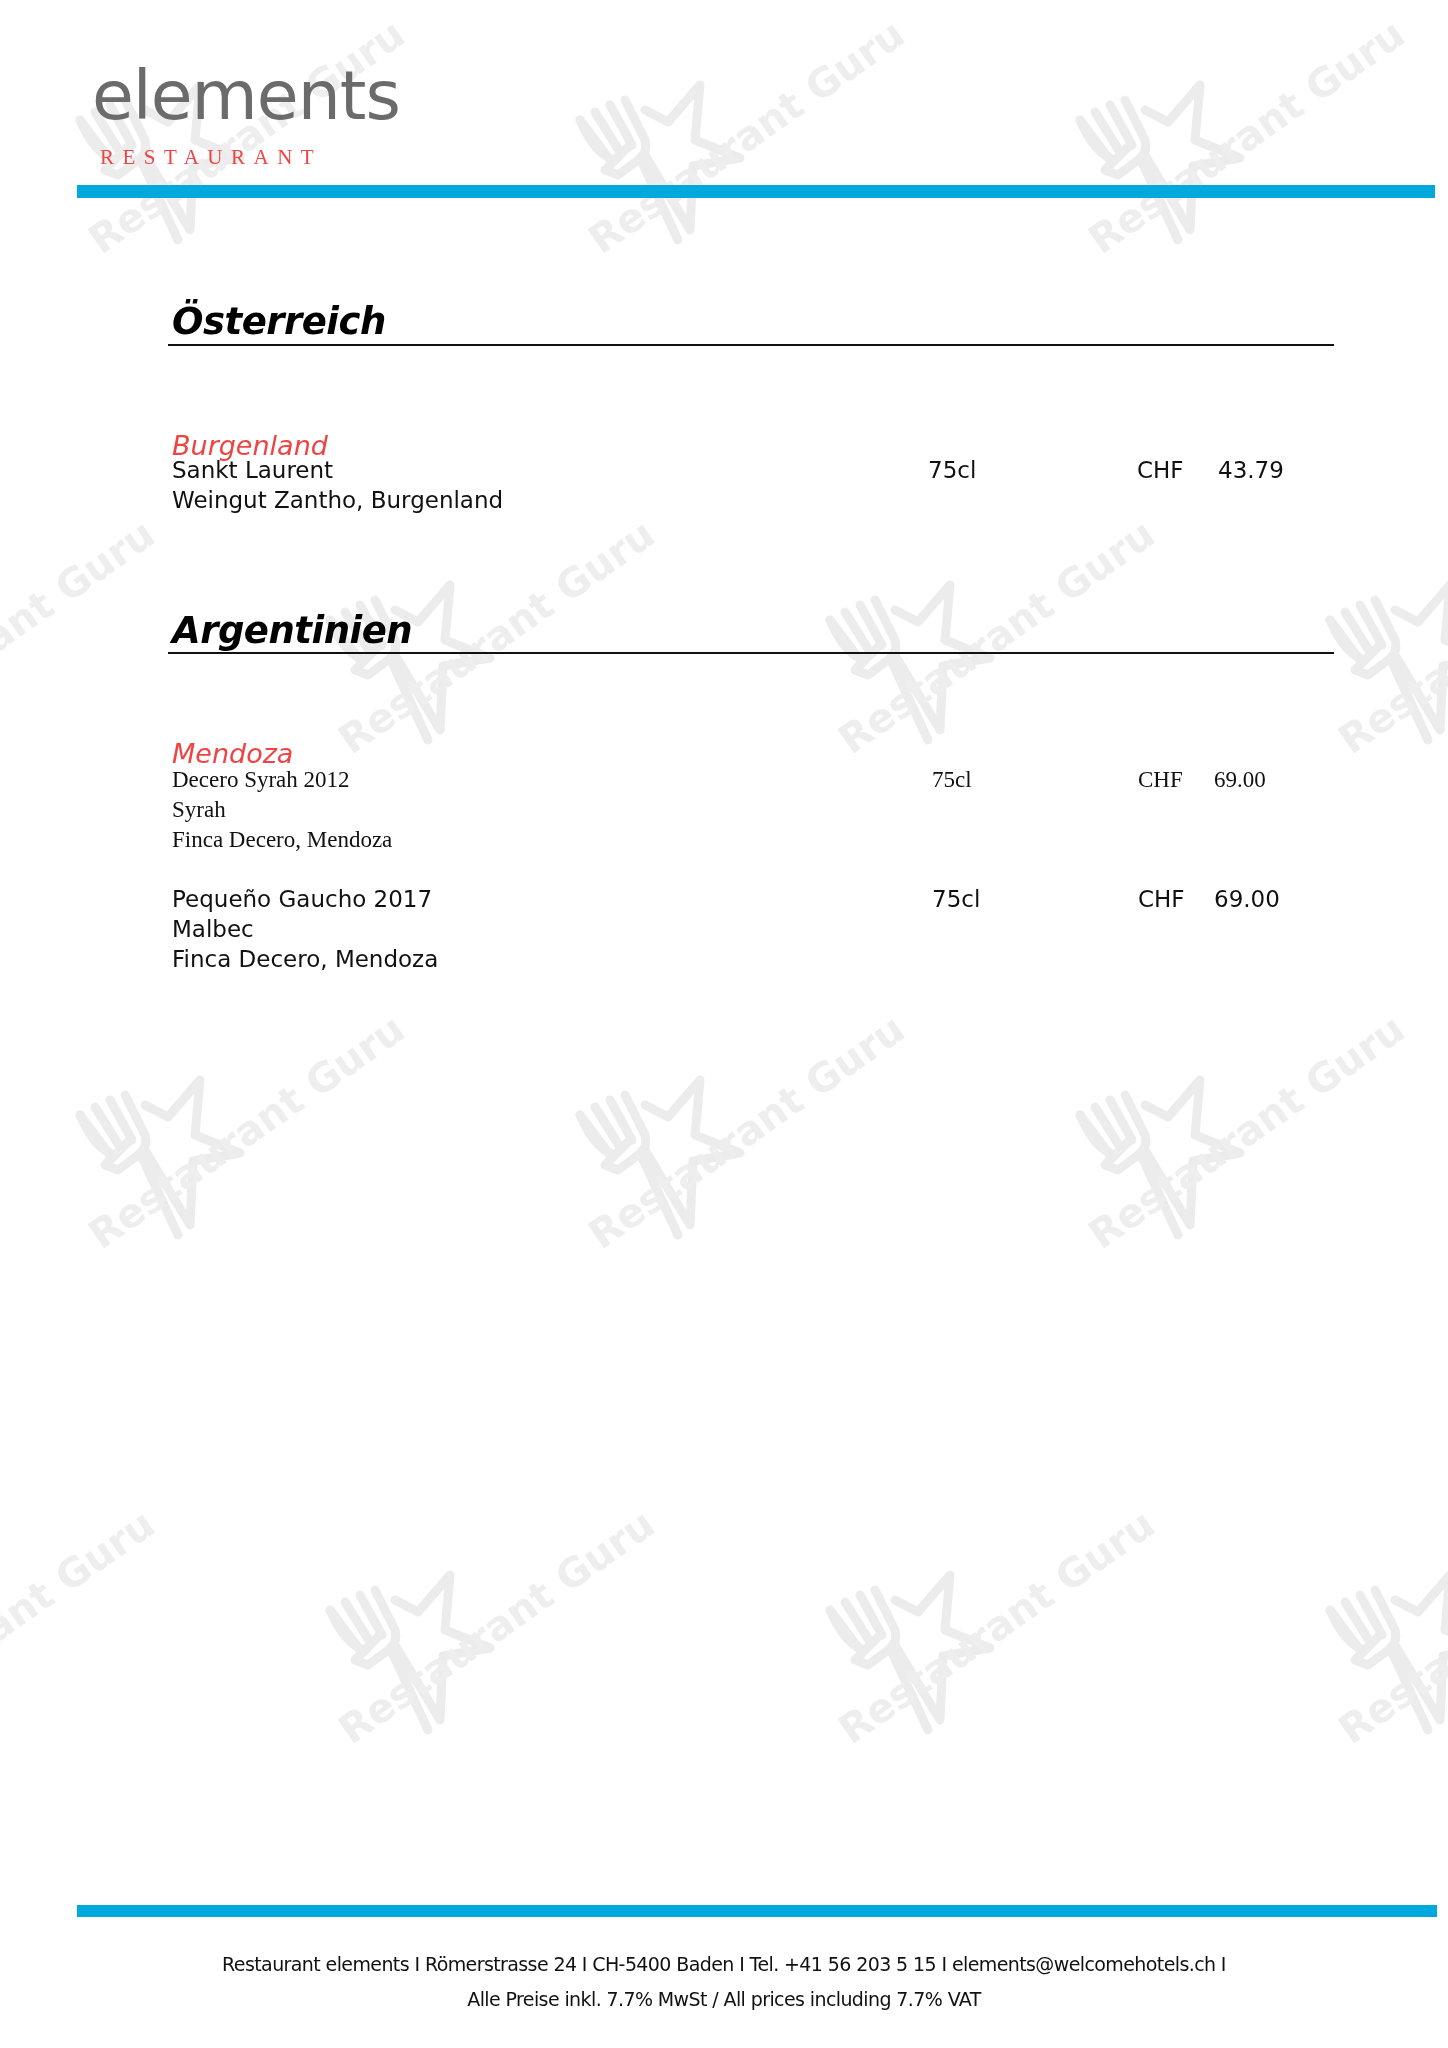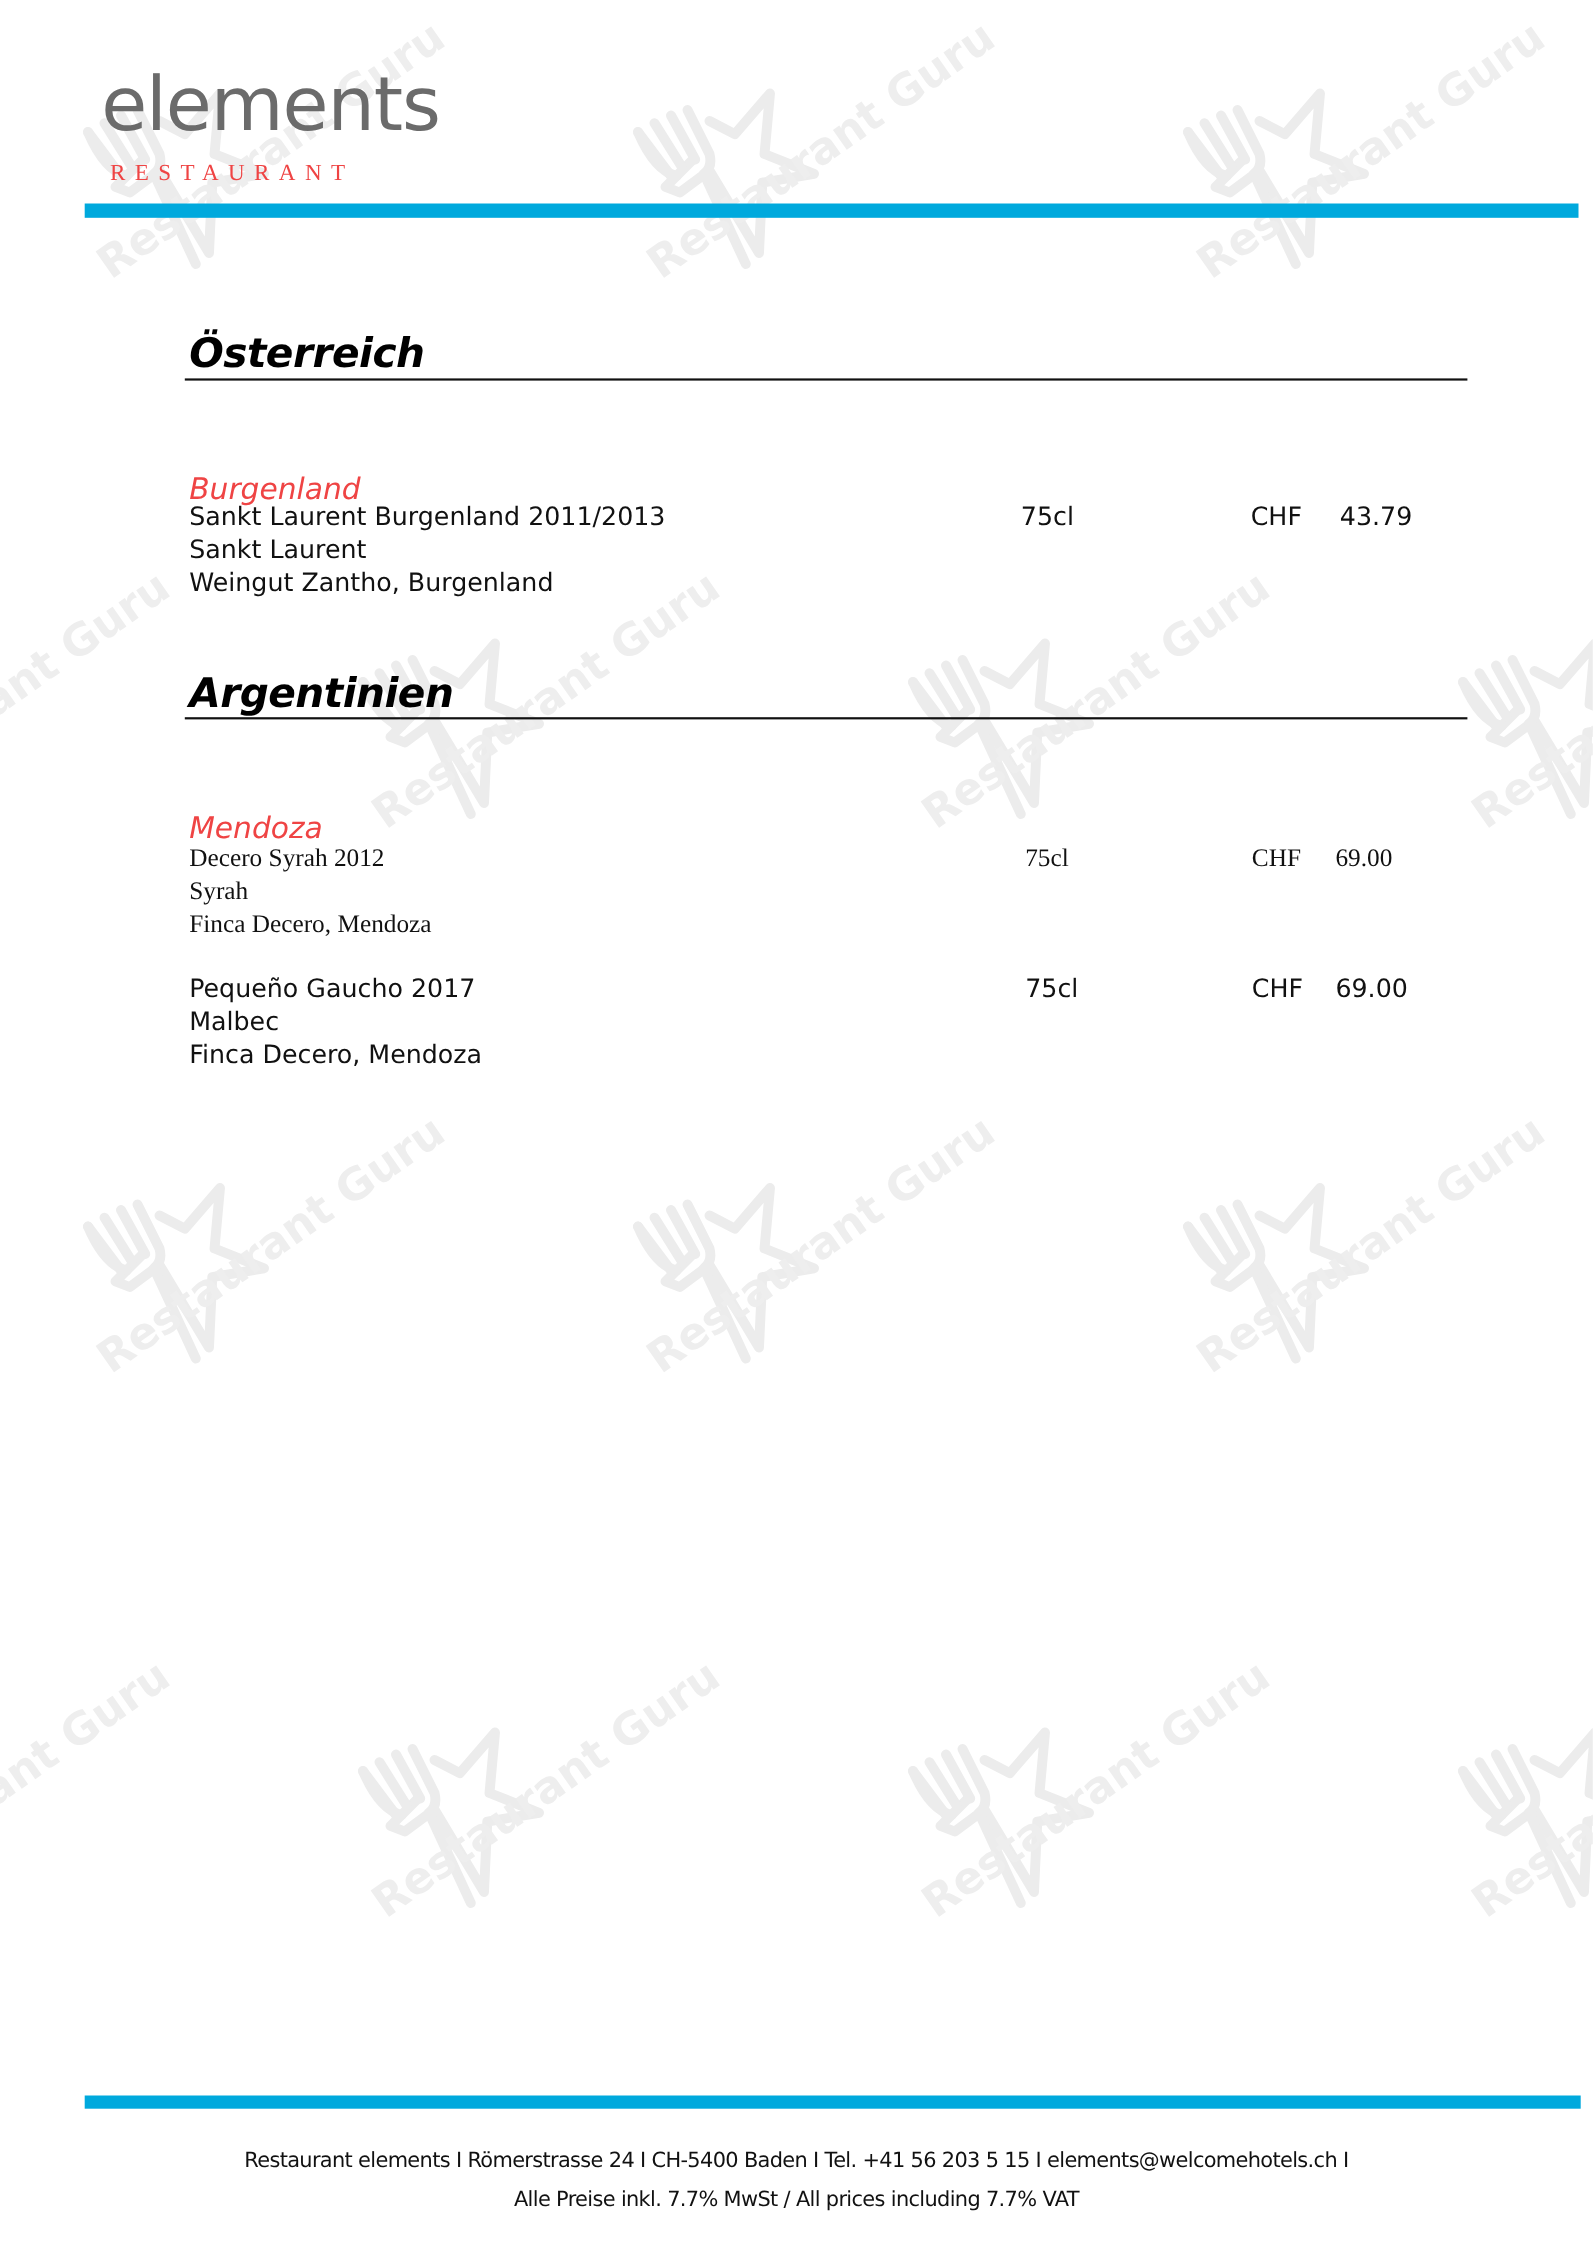--- a/index.html
+++ b/index.html
@@ -200,21 +200,20 @@
 <div class="logo-main">elements</div>
 <div class="logo-sub">RESTAURANT</div>
 <div class="bar" style="left:77px; top:185px; width:1358px; height:13px;"></div>
 
 <div class="section-title" style="top:303px;">Österreich</div>
 <div class="rule" style="top:344px;"></div>
 <div class="region" style="top:396px;">Burgenland</div>
 
 <div class="wine" style="top:455px;">
   <div class="lines">
-    <div>Sankt Laurent Burgenland 2011/2013</div>
     <div>Sankt Laurent</div>
     <div>Weingut Zantho, Burgenland</div>
   </div>
   <div class="vol" style="left:756px;">75cl</div>
   <div class="cur" style="left:965px;">CHF</div>
   <div class="price" style="left:1046px;">43.79</div>
 </div>
 
 <div class="section-title" style="top:612px;">Argentinien</div>
 <div class="rule" style="top:652px;"></div>

